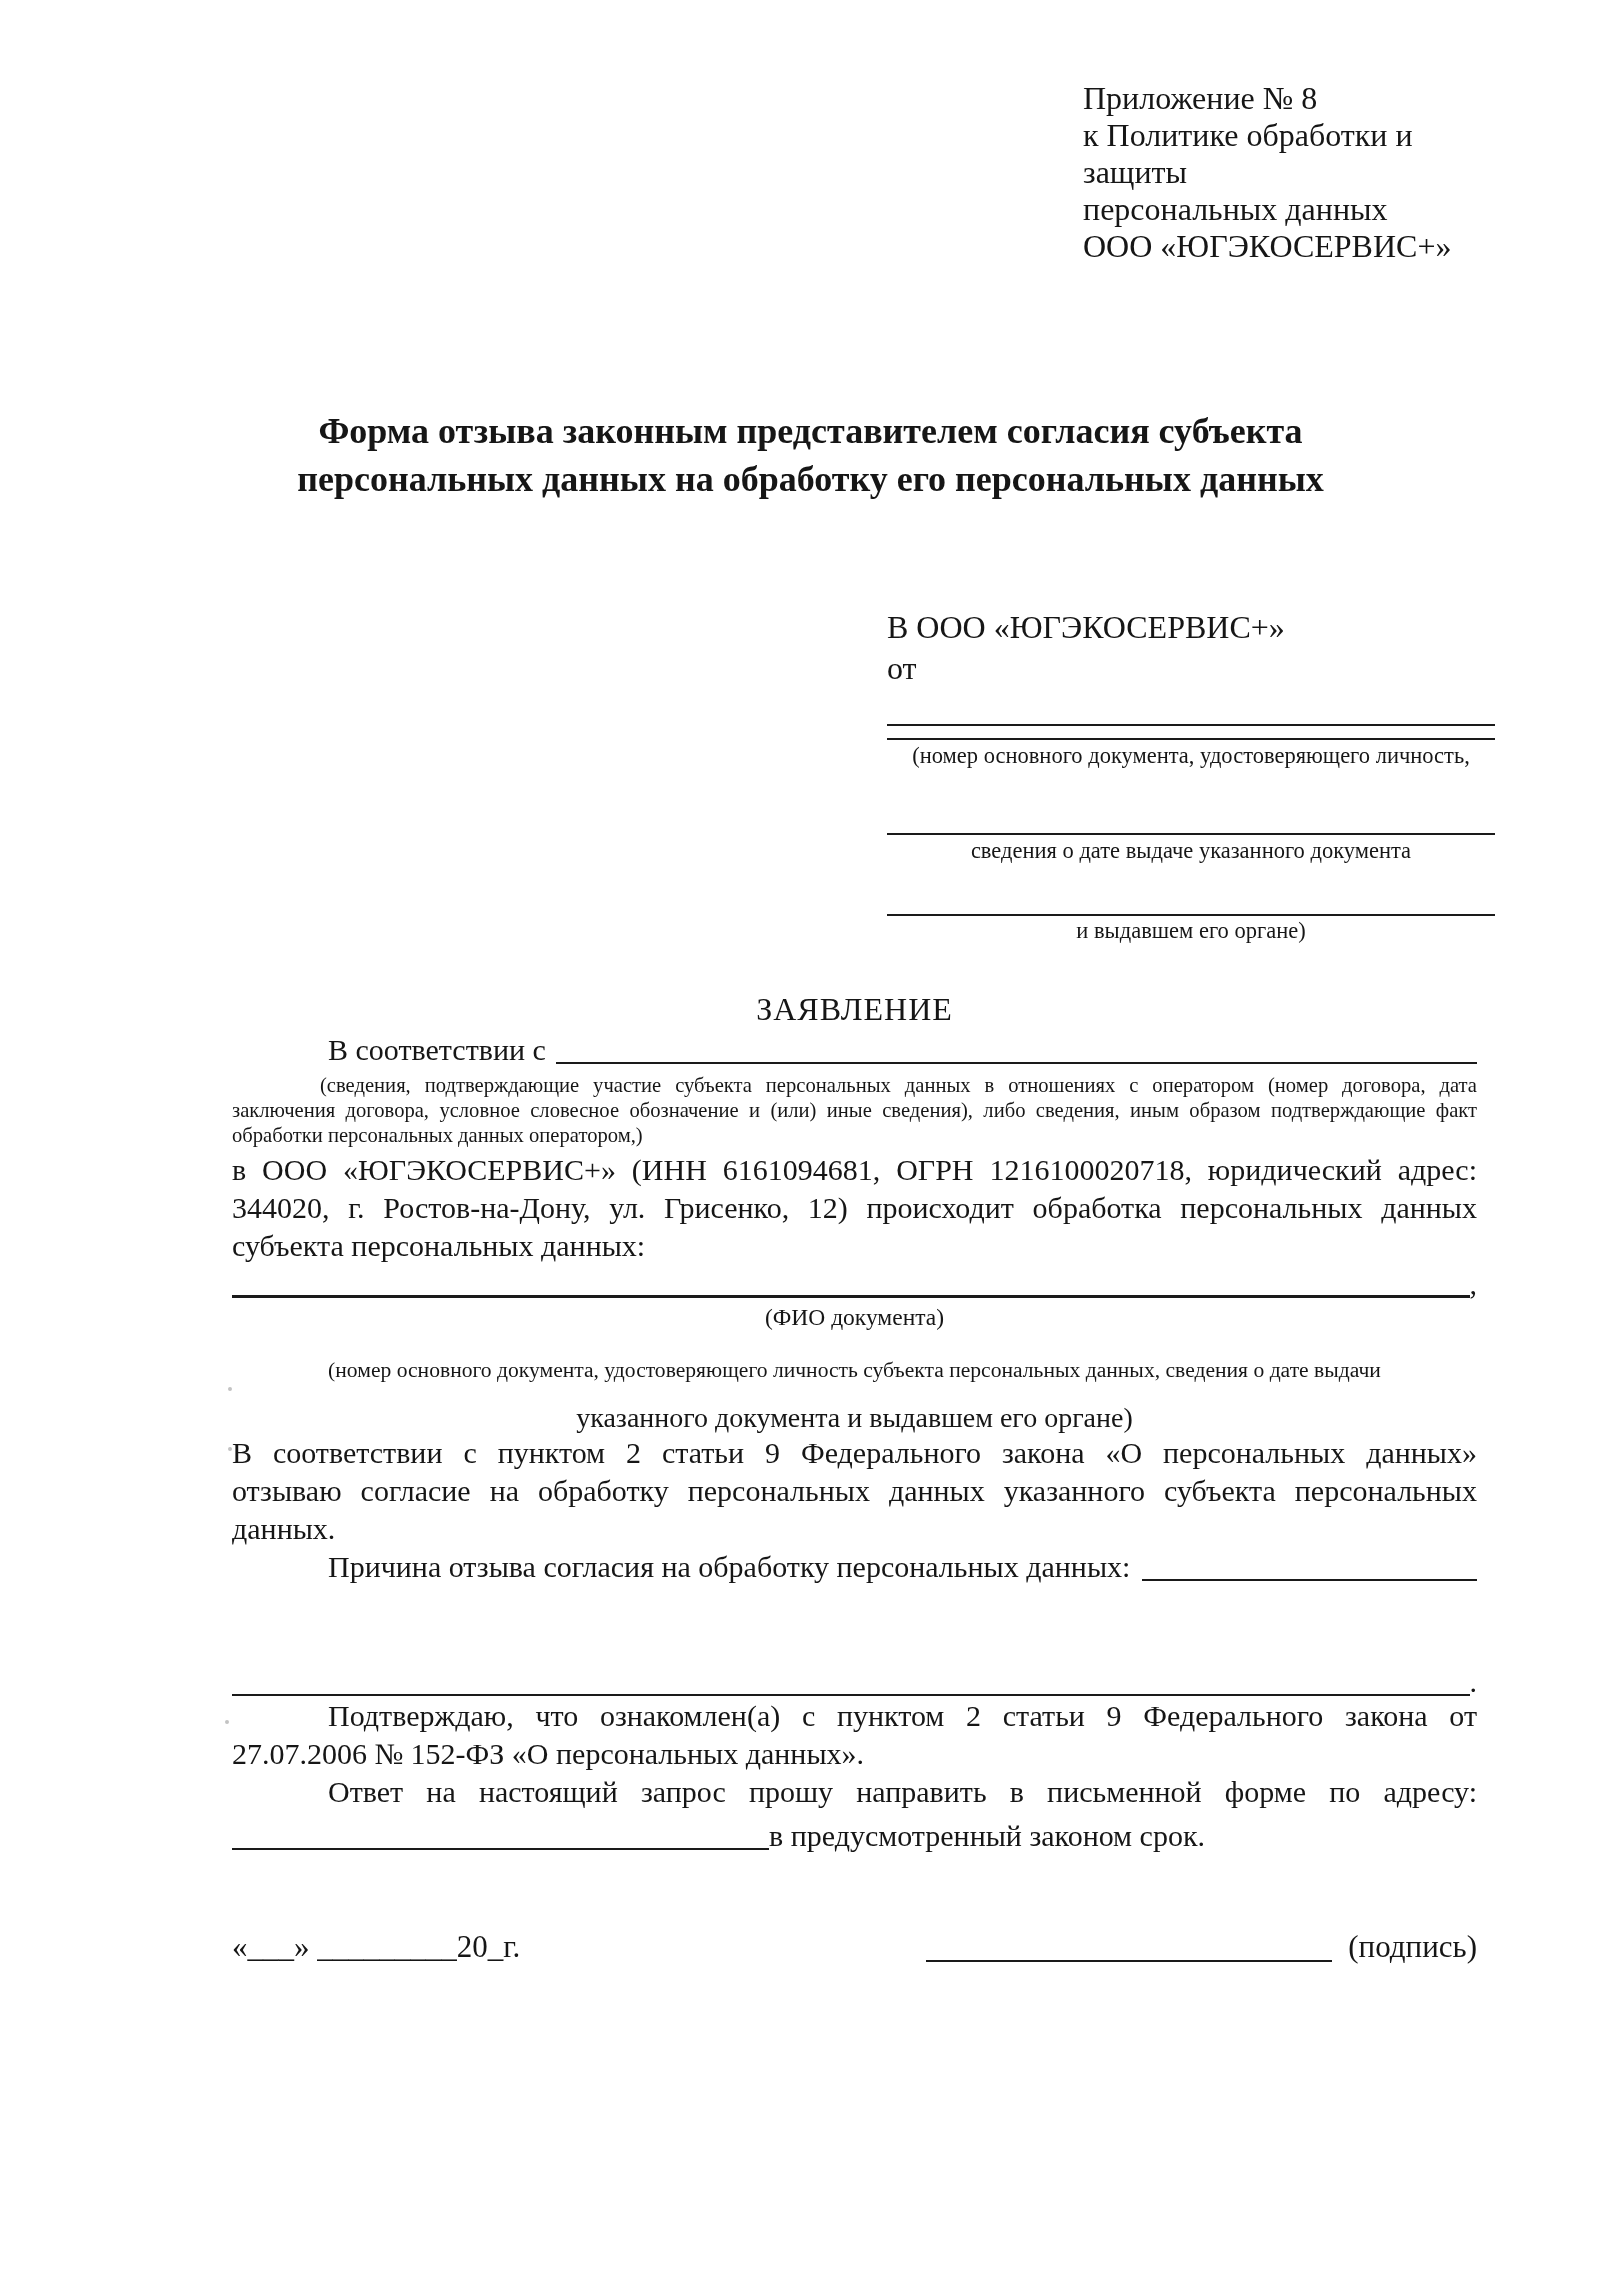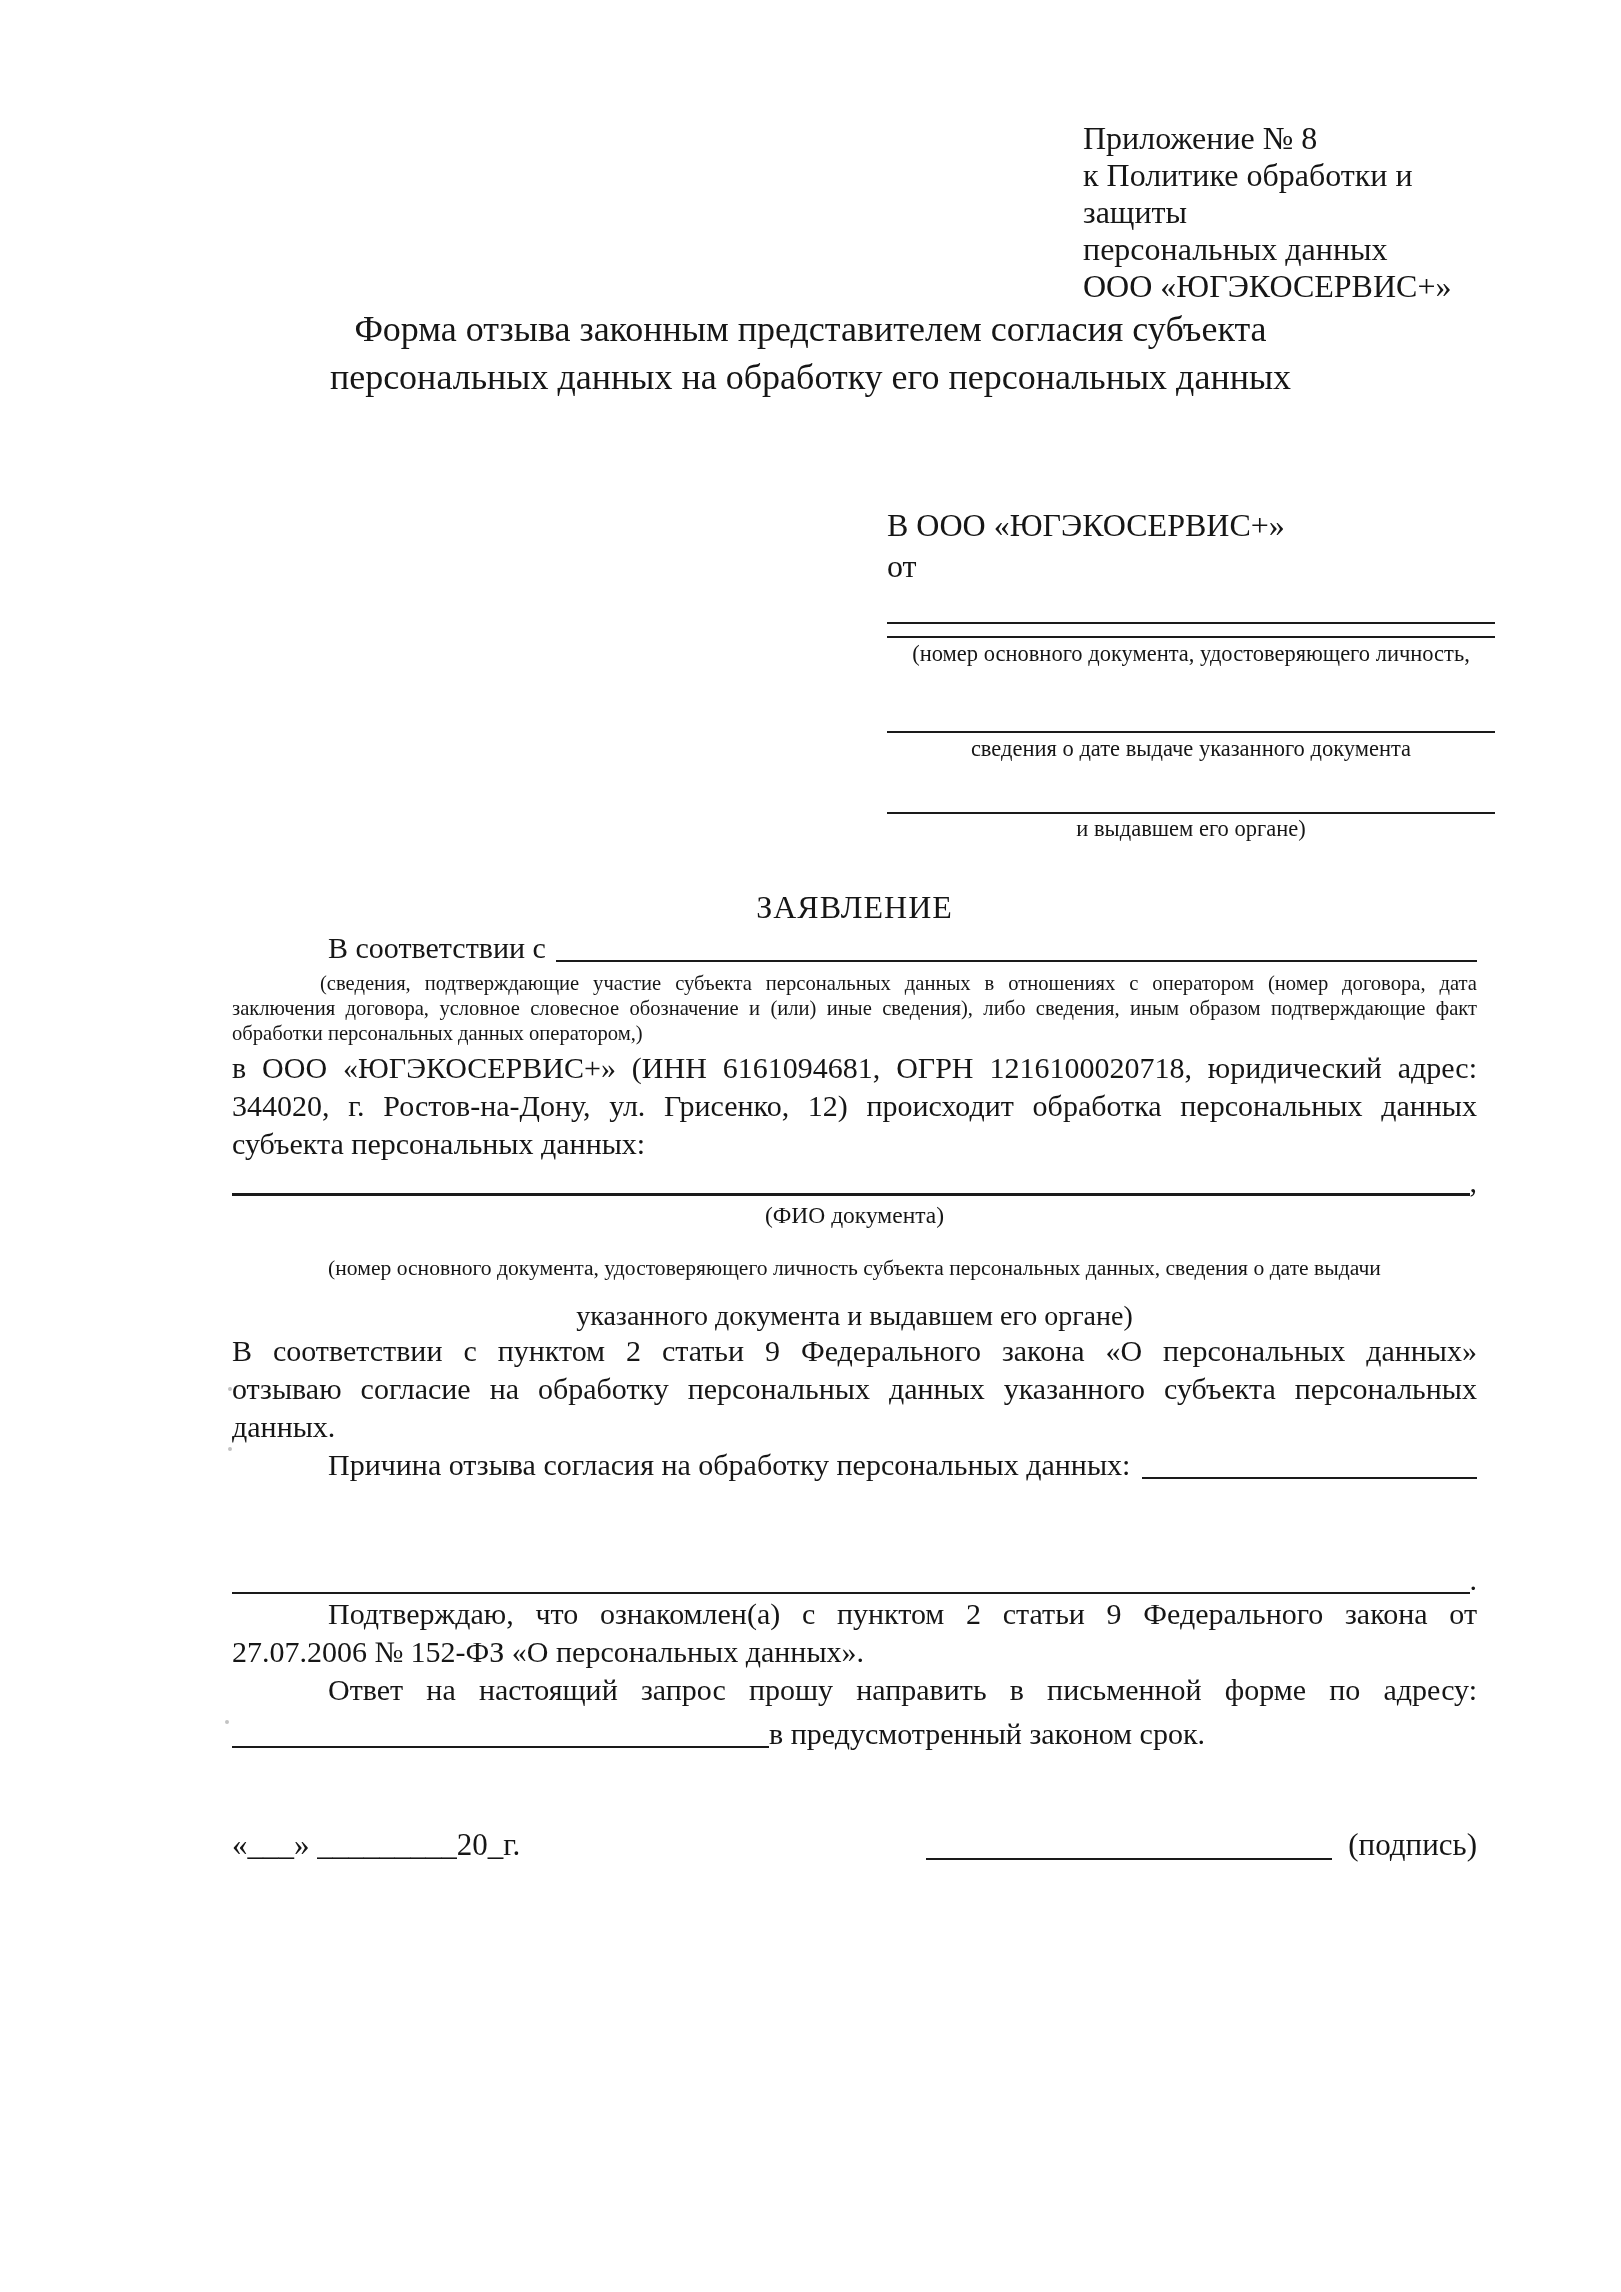--- a/index.html
+++ b/index.html
@@ -7,24 +7,24 @@
   .page {
     position:relative;
     width:1621px; height:2293px;
     background:#ffffff;
     color:#161616;
     font-family:"Liberation Serif","DejaVu Serif",serif;
     padding-left:232px; padding-right:144px;
     overflow:hidden;
   }
   
-  .annex { margin-top:120px; margin-left:851px; font-size:32px; line-height:37px; }
+  .annex { margin-top:80px; margin-left:851px; font-size:32px; line-height:37px; }
   
-  .title { margin-left:-88px; text-align:center;
-           font-size:36px; line-height:48px; font-weight:normal; }
+  .title { margin-top:142px; margin-left:-88px; text-align:center;
+           font-size:36px; line-height:48px; font-weight:bold; }
   
   .addressee { margin-top:104px; margin-left:655px; width:608px; font-size:32px; }
   .addr-to, .addr-from { line-height:41px; }
   .field-line { height:0; border-bottom:2.9px solid #1a1a1a; }
   .fl-1 { margin-top:35px; }
   .fl-2 { margin-top:11.8px; }
   .fl-3 { margin-top:65px; }
   .fl-4 { margin-top:50px; }
   .cap { text-align:center; font-size:22.5px; line-height:25.5px; padding-top:2.9px; }
   .cap-fio { font-size:24.5px; line-height:26.5px; }

